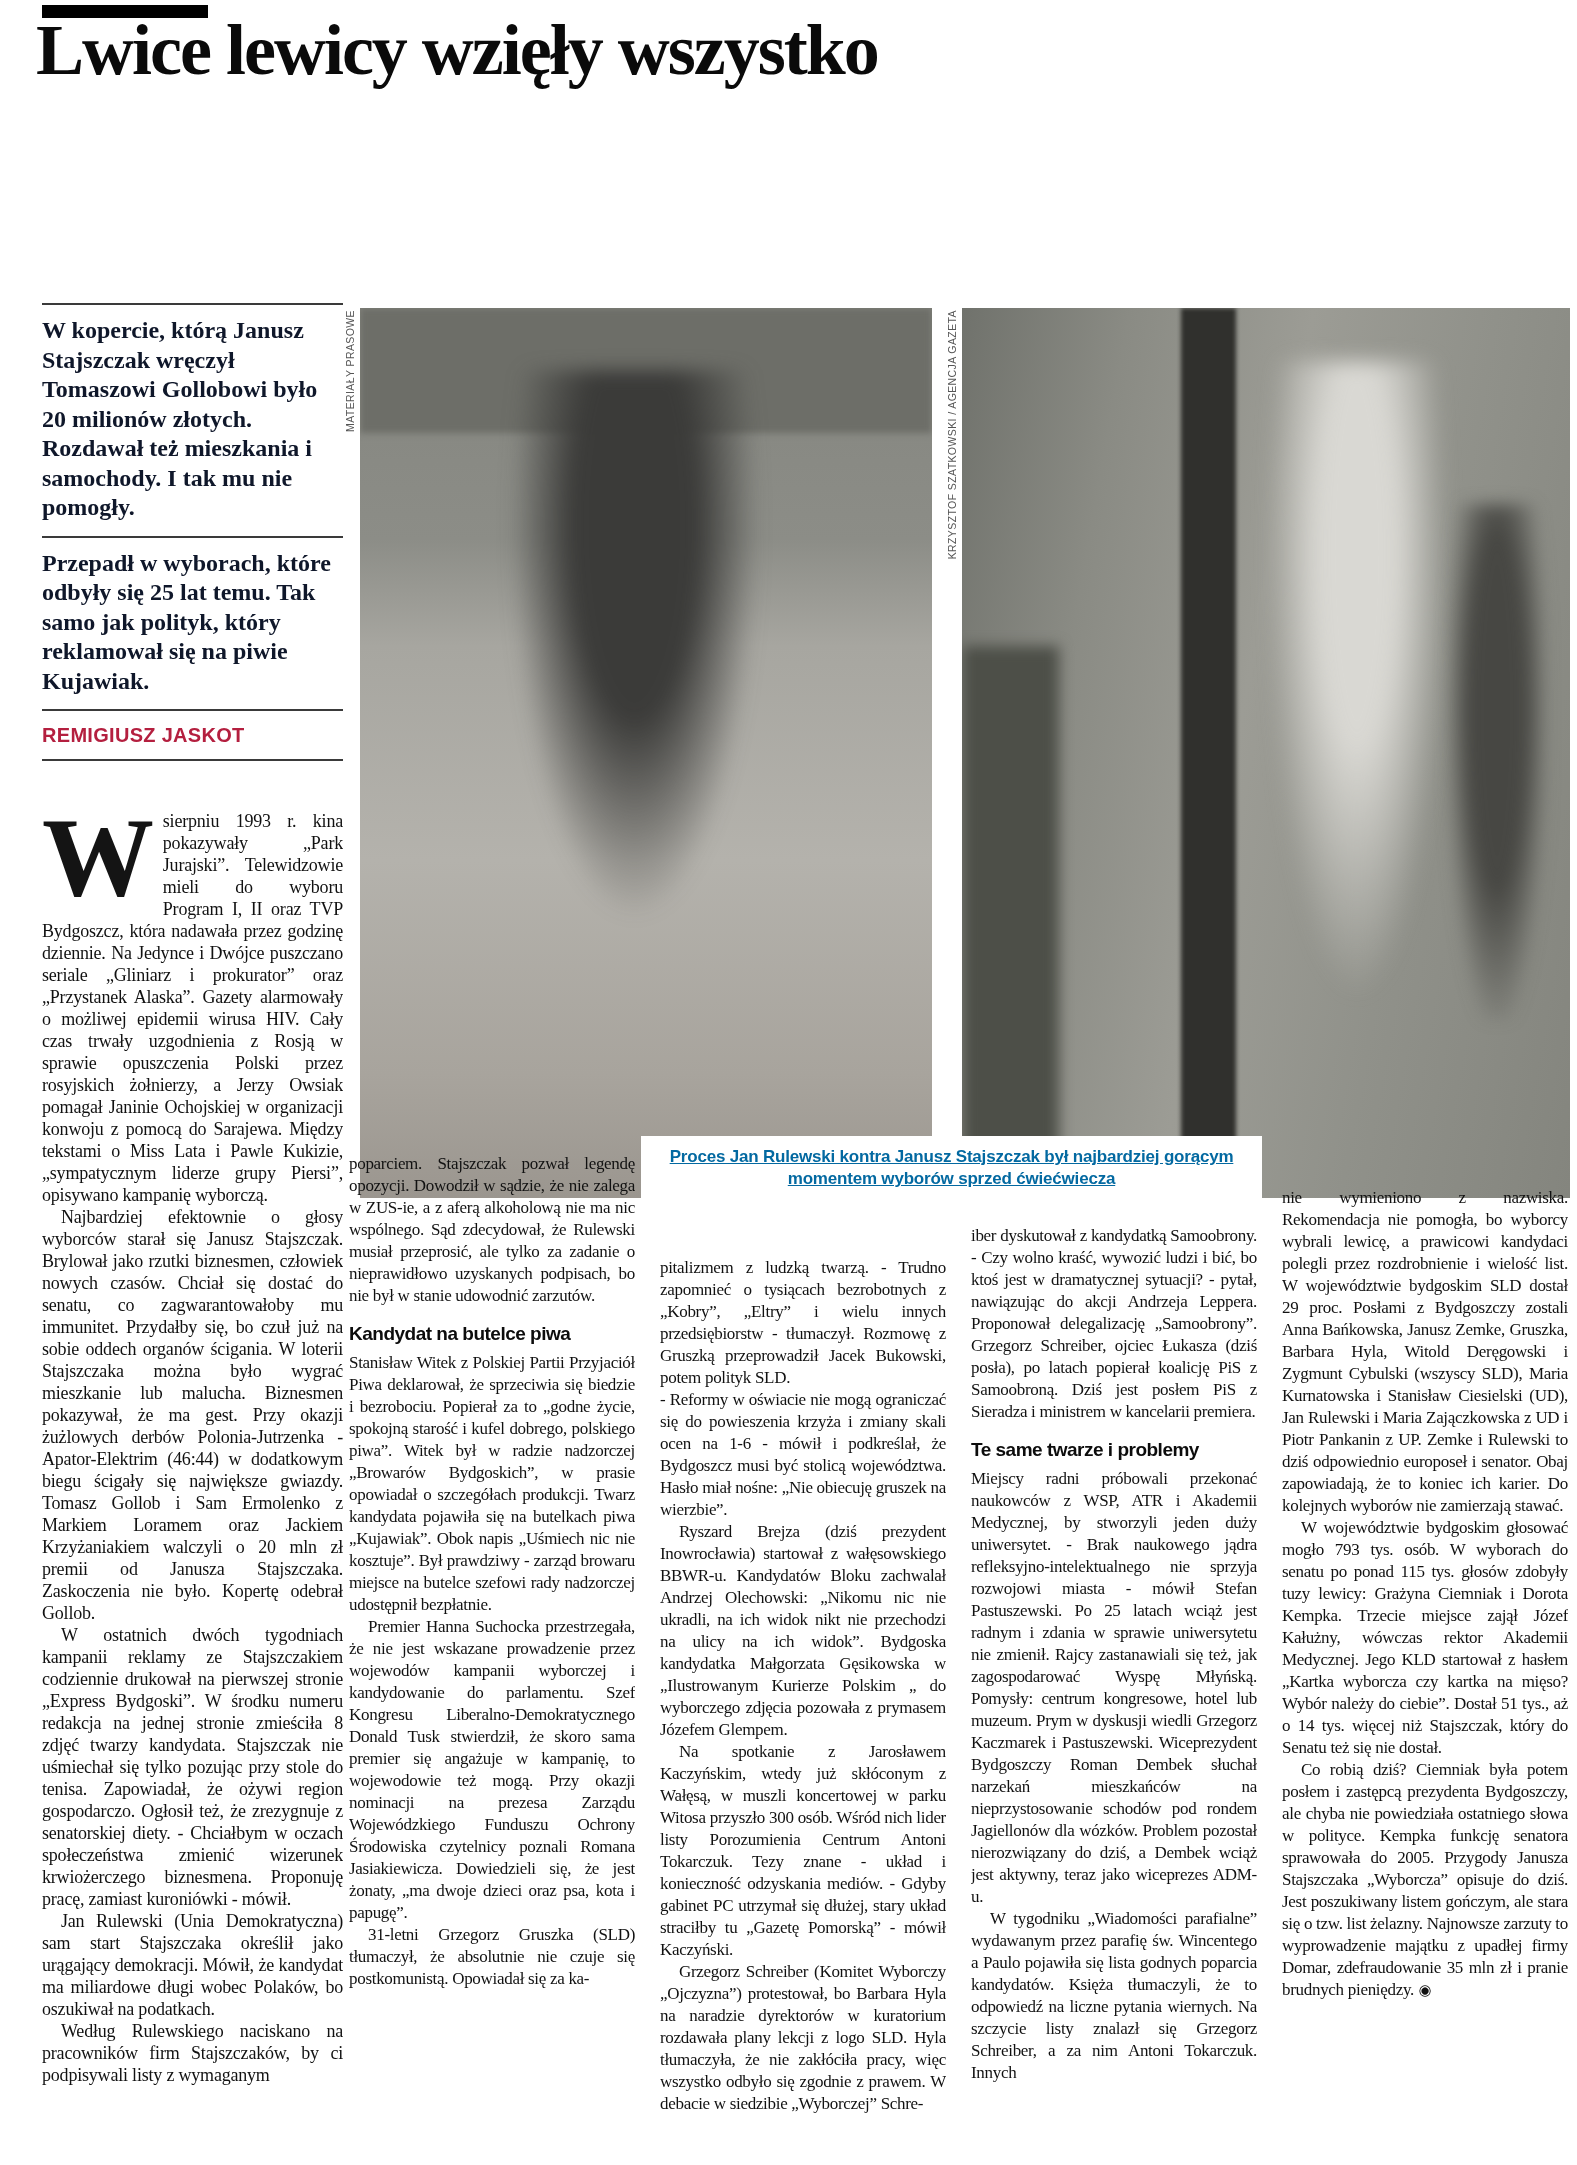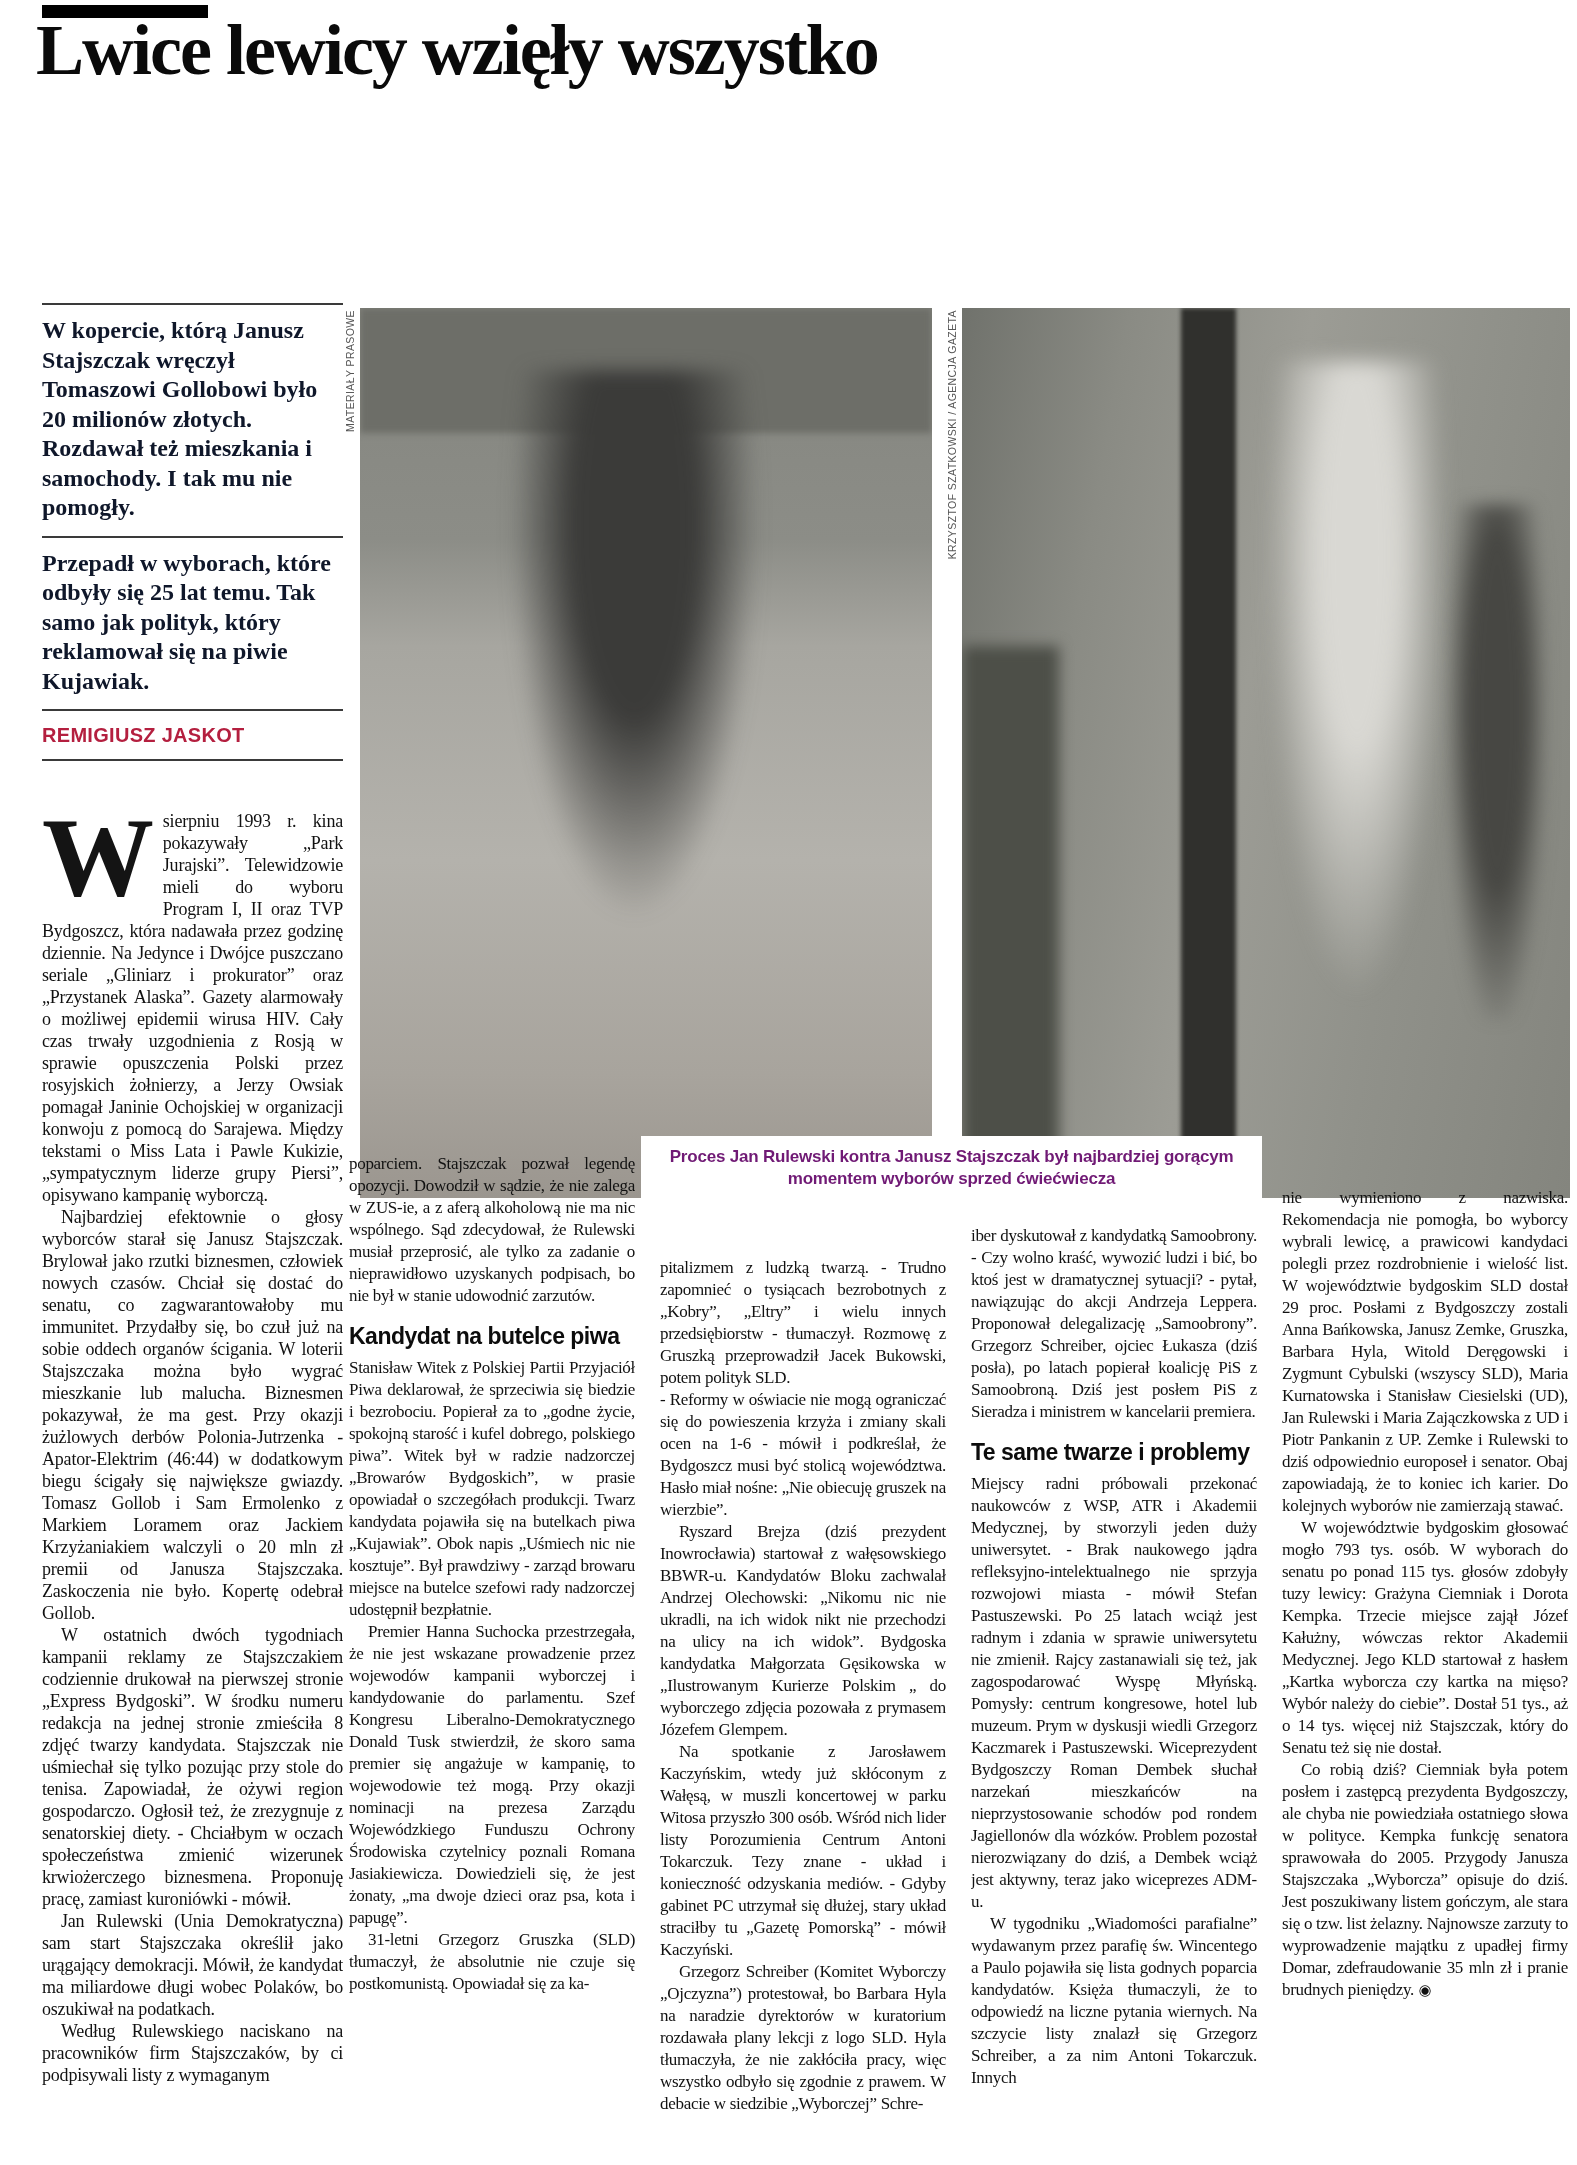--- a/index.html
+++ b/index.html
@@ -25,21 +25,21 @@
   .col-body{position:absolute;overflow:hidden;}
   #col1{left:42px;top:810px;width:301px;height:1345px;}
   #col2{left:349px;top:1153px;width:286px;height:928px;}
   #col3{left:660px;top:1225px;width:286px;height:928px;margin-top:32px;}
   #col4{left:971px;top:1225px;width:286px;height:928px;}
   #col5{left:1282px;top:1187px;width:286px;height:928px;}
   .col-body p{font-size:17px;line-height:22px;letter-spacing:-0.3px;text-align:justify;margin:0;}
   #col1 p{font-size:18px;letter-spacing:-0.2px;}
   .col-body p.indent{text-indent:19px;}
   .col-body h3.sub{
-    font-family:"Liberation Sans", sans-serif;font-weight:700;font-size:23px;
+    font-family:"Liberation Sans", sans-serif;font-weight:700;font-size:19px;
     letter-spacing:-0.5px;margin:16px 0 7px;color:#0c0c0c;
   }
   .dropcap{float:left;font-size:112px;line-height:86px;font-weight:700;padding:4px 9px 0 0;color:#141414;}
   .endmark{font-family:"DejaVu Sans", sans-serif;font-size:15px;}
   
   .photo{position:absolute;top:308px;height:890px;overflow:hidden;}
   #photoL{left:360px;width:572px;
     background:linear-gradient(180deg,#83847e 0%,#8c8d87 26%,#a7a6a0 38%,#b4b2ac 62%,#a8a49d 86%,#9b968f 100%);}
   #photoR{left:962px;width:608px;
     background:linear-gradient(100deg,#70726c 0%,#8a8b84 22%,#9c9c95 46%,#90918a 70%,#84857e 100%);}
@@ -56,21 +56,21 @@
   .credit{
     position:absolute;writing-mode:vertical-rl;transform:rotate(180deg);
     font-family:"Liberation Sans", sans-serif;font-size:10.5px;color:#555;letter-spacing:.4px;white-space:nowrap;
   }
   #creditL{left:344px;top:310px;}
   #creditR{left:946px;top:310px;}
   .caption{
     position:absolute;left:641px;top:1136px;width:621px;height:64px;background:#fff;z-index:3;
     display:flex;align-items:center;justify-content:center;text-align:center;
     font-family:"Liberation Sans", sans-serif;font-weight:700;font-size:17px;line-height:22px;
-    letter-spacing:-0.2px;color:#701a75;padding:0 24px;box-sizing:border-box;
+    letter-spacing:-0.2px;color:#0369a1;padding:0 24px;box-sizing:border-box;text-decoration:underline;
   }
 </style>
 </head>
 <body>
 
 <div class="page">
 
   <div class="topbar"></div>
   <h1 class="headline">Lwice lewicy wzięły wszystko</h1>
 

